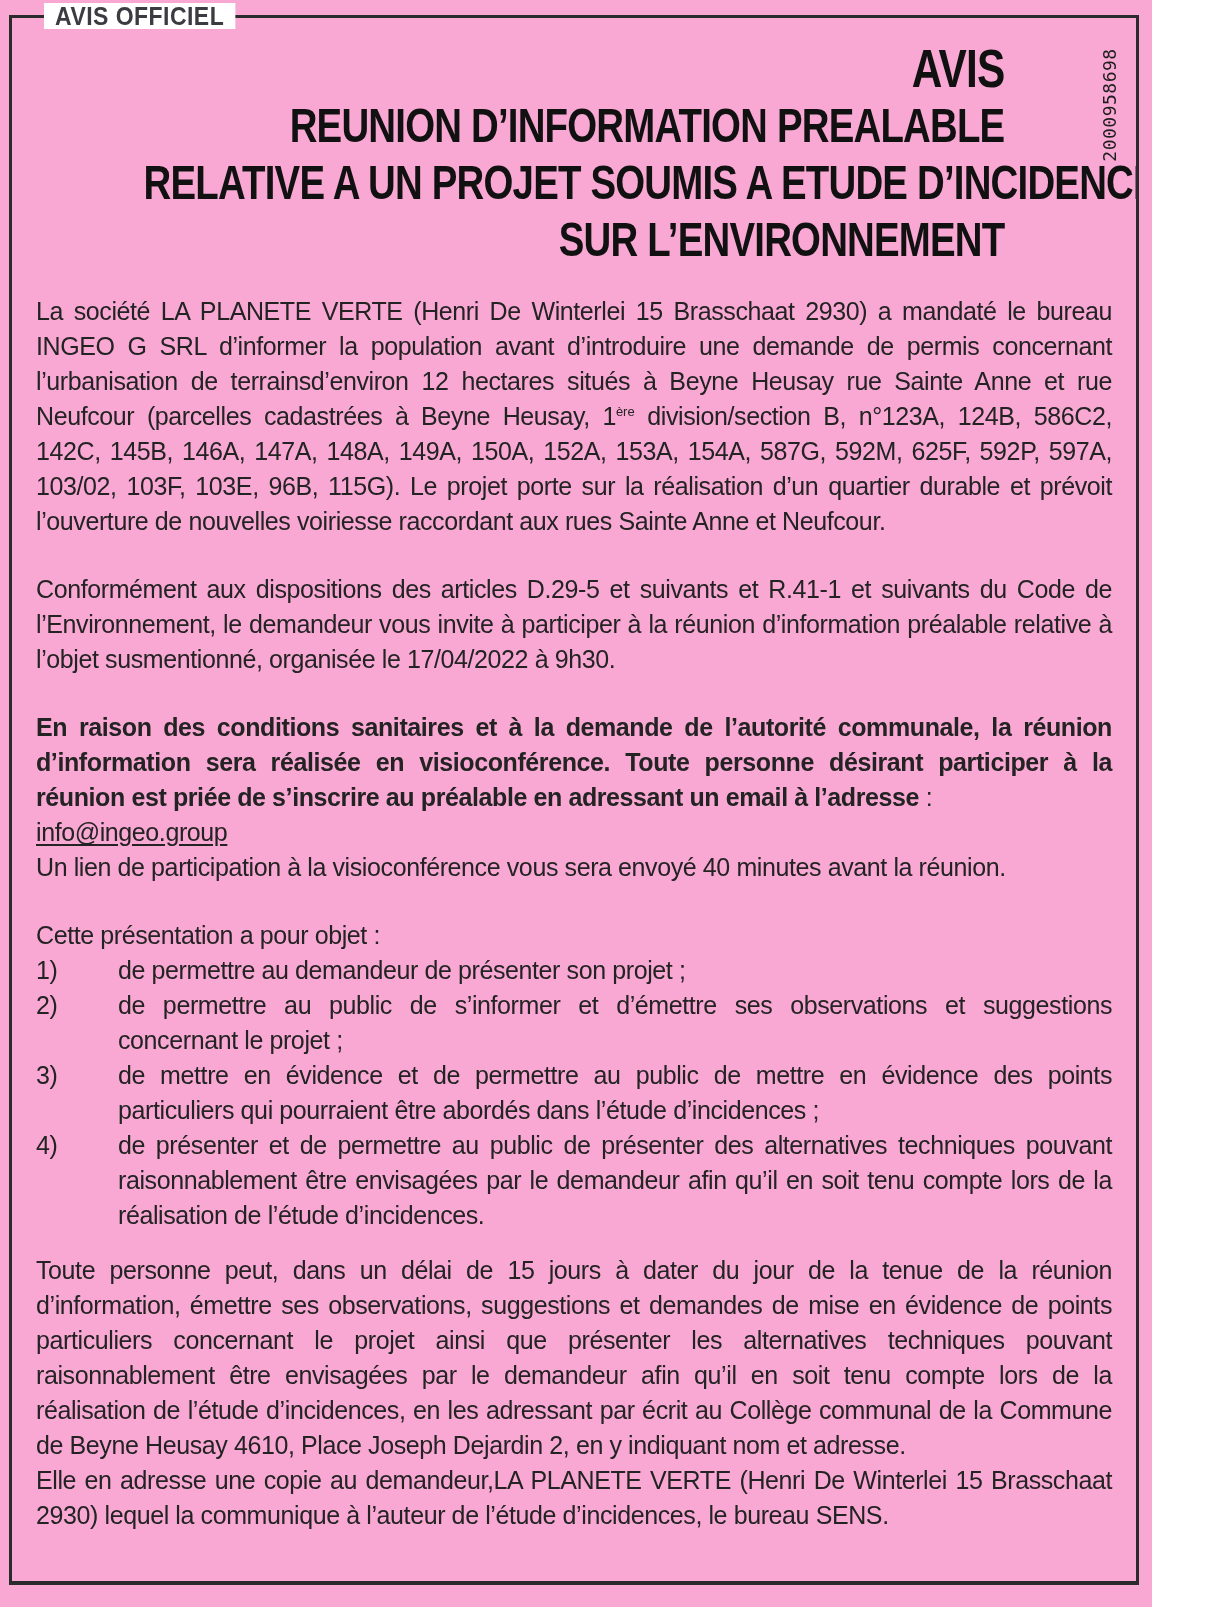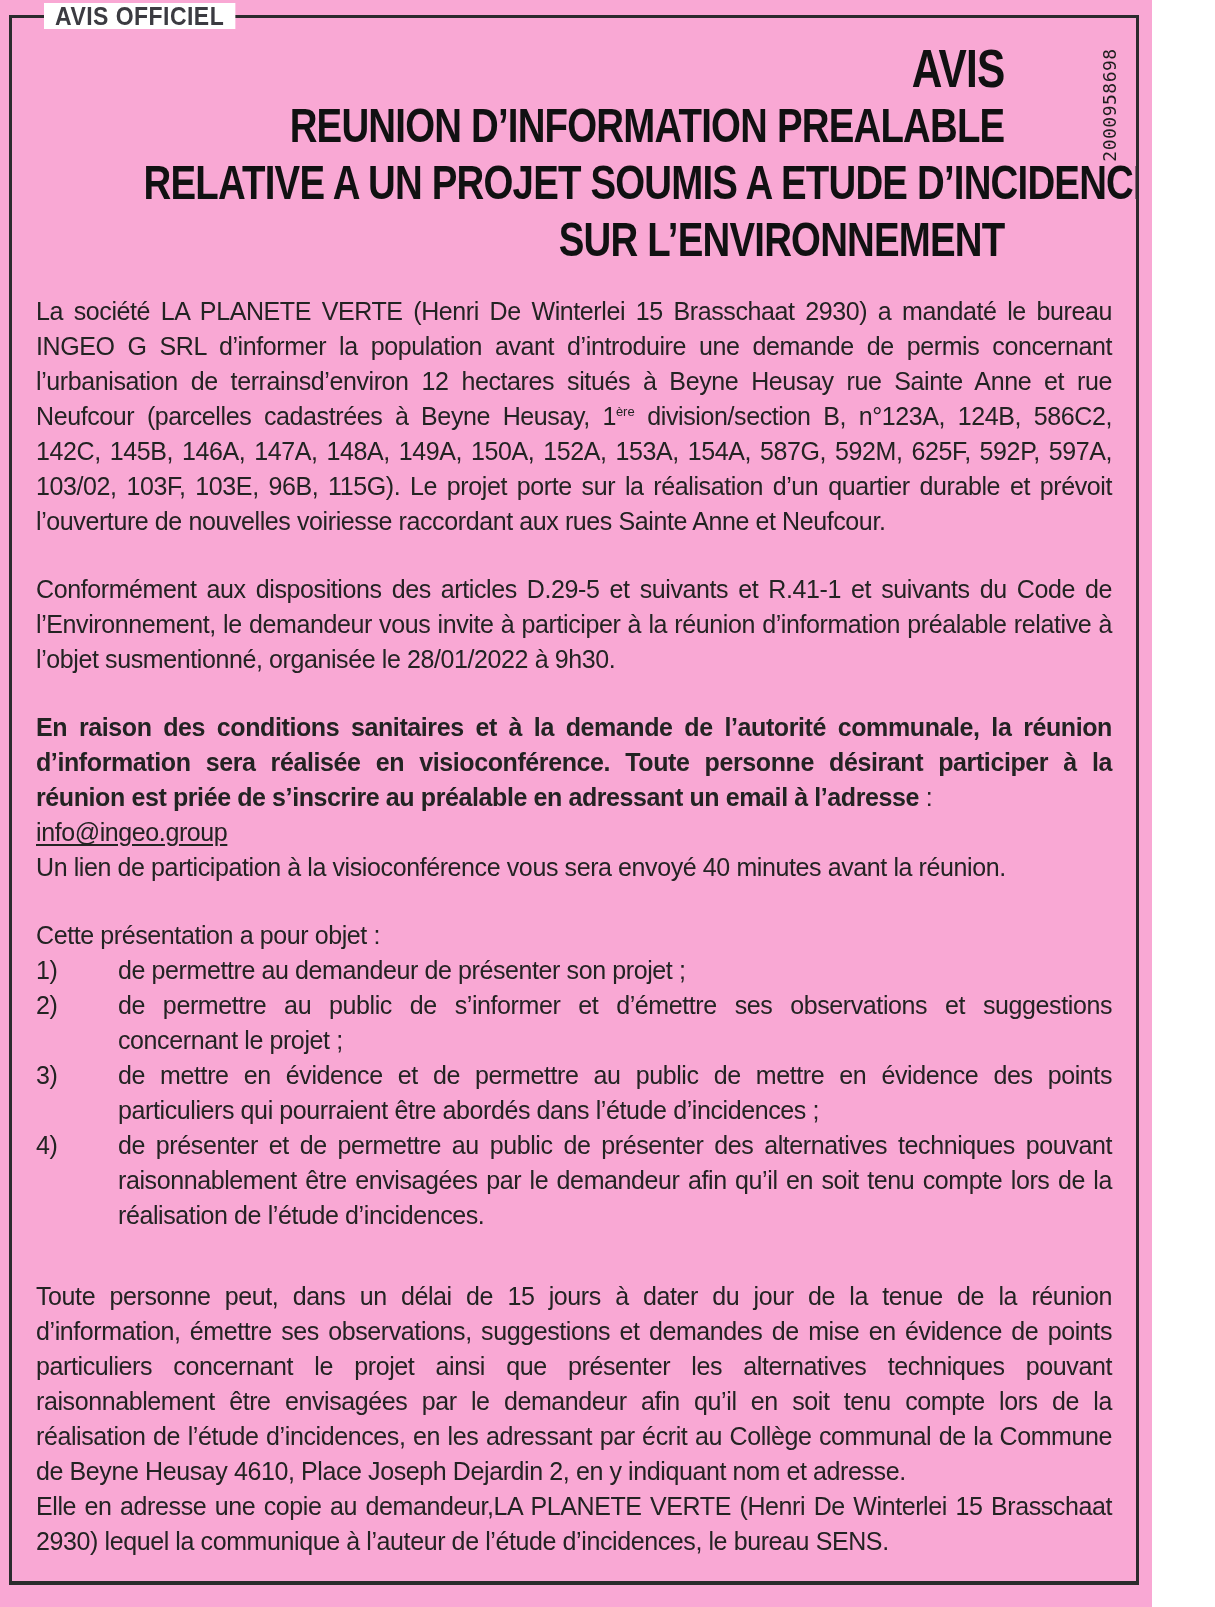--- a/index.html
+++ b/index.html
@@ -48,21 +48,21 @@
   .para { margin:0; }
   .gap  { margin-bottom:33px; }
   .bold-para { font-weight:bold; }
   .bold-para .colon { font-weight:normal; }
   sup.ord { font-size:13px; line-height:0; vertical-align:super; letter-spacing:0; }
   .email-line { margin:0; }
   .email-link { color:#232323; text-decoration:underline; text-underline-offset:3px; }
   .list-item { display:flex; margin:0; }
   .list-item .num { width:82px; flex:0 0 82px; }
   .list-item .item-text { flex:1; text-align:justify; }
-  .big-gap-top { margin-top:46px; }
+  .big-gap-top { margin-top:20px; }
 </style>
 </head>
 <body>
 
 <div class="page">
 
   <span class="section-label">AVIS OFFICIEL</span>
 
   <div class="notice-box">
 
@@ -74,21 +74,21 @@
       <span class="title-line t-main">AVIS</span>
       <span class="title-line t-sub">REUNION D’INFORMATION PREALABLE</span>
       <span class="title-line t-sub">RELATIVE A UN PROJET SOUMIS A ETUDE D’INCIDENCES</span>
       <span class="title-line t-sub">SUR L’ENVIRONNEMENT</span>
     </div>
 
     <div class="text-body">
 
       <p class="para gap"><span>La société LA PLANETE VERTE (Henri De Winterlei 15 Brasschaat 2930) a mandaté le bureau INGEO G SRL d’informer la population avant d’introduire une demande de permis concernant l’urbanisation de terrainsd’environ 12 hectares situés à Beyne Heusay rue Sainte Anne et rue Neufcour (parcelles cadastrées à Beyne Heusay, 1</span><sup class="ord">ère</sup><span> division/section B, n°123A, 124B, 586C2, 142C, 145B, 146A, 147A, 148A, 149A, 150A, 152A, 153A, 154A, 587G, 592M, 625F, 592P, 597A, 103/02, 103F, 103E, 96B, 115G). Le projet porte sur la réalisation d’un quartier durable et prévoit l’ouverture de nouvelles voiriesse raccordant aux rues Sainte Anne et Neufcour.</span></p>
 
-      <p class="para gap">Conformément aux dispositions des articles D.29-5 et suivants et R.41-1 et suivants du Code de l’Environnement, le demandeur vous invite à participer à la réunion d’information préalable relative à l’objet susmentionné, organisée le 28/01/2022 à 9h30.</p>
+      <p class="para gap">Conformément aux dispositions des articles D.29-5 et suivants et R.41-1 et suivants du Code de l’Environnement, le demandeur vous invite à participer à la réunion d’information préalable relative à l’objet susmentionné, organisée le 17/04/2022 à 9h30.</p>
 
       <p class="para bold-para"><span>En raison des conditions sanitaires et à la demande de l’autorité communale, la réunion d’information sera réalisée en visioconférence. Toute personne désirant participer à la réunion est priée de s’inscrire au préalable en adressant un email à l’adresse</span><span class="colon"> :</span></p>
 
       <p class="para email-line"><a href="#" class="email-link">info@ingeo.group</a></p>
 
       <p class="para gap">Un lien de participation à la visioconférence vous sera envoyé 40 minutes avant la réunion.</p>
 
       <p class="para">Cette présentation a pour objet :</p>
 
       <div class="list-item">

